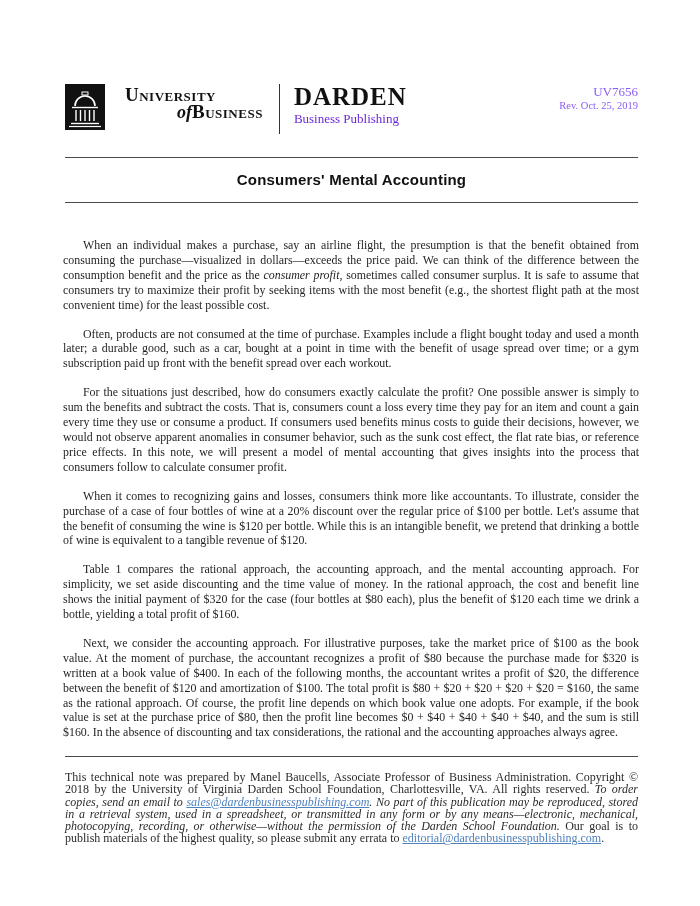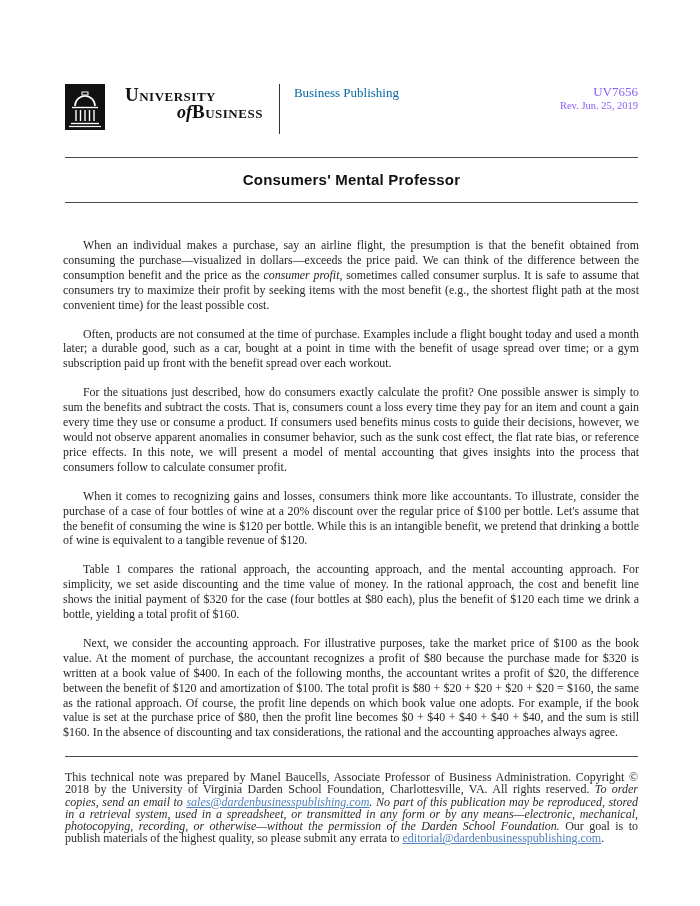--- a/index.html
+++ b/index.html
@@ -43,21 +43,21 @@
     margin: 2px 14px 0 16px;
   }
   .darden-block { padding-top: 2px; }
   .darden-name {
     font-size: 25px;
     line-height: 26px;
     font-weight: 600;
     letter-spacing: 1px;
     color: #111;
   }
-  .darden-sub { font-size: 13px; color: #0369a1; margin-top: 1px; }
+  .darden-sub { font-size: 13px; color: #6d28d9; margin-top: 1px; }
   .doc-info {
     margin-left: auto;
     text-align: right;
     padding-top: 2px;
     color: #8b5cf6;
   }
   .doc-code { font-size: 13px; line-height: 15px; }
   .doc-rev { font-size: 10.5px; line-height: 13px; }
 
   
@@ -120,31 +120,32 @@
         <line x1="6" y1="39.5" x2="34" y2="39.5" stroke="#fff" stroke-width="1.4"></line>
         <line x1="4" y1="42.5" x2="36" y2="42.5" stroke="#fff" stroke-width="1.2"></line>
       </svg>
       <div class="uva-text">
         <div><span>University</span></div>
         <div class="uva-line2"><span class="uva-of">of</span><span>Business</span></div>
       </div>
     </div>
     <div class="header-divider"></div>
     <div class="darden-block">
+      <div class="darden-name">DARDEN</div>
       <div class="darden-sub">Business Publishing</div>
     </div>
     <div class="doc-info">
       <div class="doc-code">UV7656</div>
-      <div class="doc-rev">Rev. Jun. 25, 2019</div>
+      <div class="doc-rev">Rev. Oct. 25, 2019</div>
     </div>
   </div>
 
   <div class="title-block">
     <div class="rule"></div>
-    <div class="doc-title">Consumers' Mental Professor</div>
+    <div class="doc-title">Consumers' Mental Accounting</div>
     <div class="rule"></div>
   </div>
 
   <div class="body-text">
     <p><span>When an individual makes a purchase, say an airline flight, the presumption is that the benefit obtained from consuming the purchase—visualized in dollars—exceeds the price paid. We can think of the difference between the consumption benefit and the price as the </span><span class="it">consumer profit</span><span>, sometimes called consumer surplus. It is safe to assume that consumers try to maximize their profit by seeking items with the most benefit (e.g., the shortest flight path at the most convenient time) for the least possible cost.</span></p>
     <p><span>Often, products are not consumed at the time of purchase. Examples include a flight bought today and used a month later; a durable good, such as a car, bought at a point in time with the benefit of usage spread over time; or a gym subscription paid up front with the benefit spread over each workout.</span></p>
     <p><span>For the situations just described, how do consumers exactly calculate the profit? One possible answer is simply to sum the benefits and subtract the costs. That is, consumers count a loss every time they pay for an item and count a gain every time they use or consume a product. If consumers used benefits minus costs to guide their decisions, however, we would not observe apparent anomalies in consumer behavior, such as the sunk cost effect, the flat rate bias, or reference price effects. In this note, we will present a model of mental accounting that gives insights into the process that consumers follow to calculate consumer profit.</span></p>
     <p><span>When it comes to recognizing gains and losses, consumers think more like accountants. To illustrate, consider the purchase of a case of four bottles of wine at a 20% discount over the regular price of $100 per bottle. Let's assume that the benefit of consuming the wine is $120 per bottle. While this is an intangible benefit, we pretend that drinking a bottle of wine is equivalent to a tangible revenue of $120.</span></p>
     <p><span class="bd">Table 1</span><span> compares the rational approach, the accounting approach, and the mental accounting approach. For simplicity, we set aside discounting and the time value of money. In the rational approach, the cost and benefit line shows the initial payment of $320 for the case (four bottles at $80 each), plus the benefit of $120 each time we drink a bottle, yielding a total profit of $160.</span></p>
     <p><span>Next, we consider the accounting approach. For illustrative purposes, take the market price of $100 as the book value. At the moment of purchase, the accountant recognizes a profit of $80 because the purchase made for $320 is written at a book value of $400. In each of the following months, the accountant writes a profit of $20, the difference between the benefit of $120 and amortization of $100. The total profit is $80 + $20 + $20 + $20 + $20 = $160, the same as the rational approach. Of course, the profit line depends on which book value one adopts. For example, if the book value is set at the purchase price of $80, then the profit line becomes $0 + $40 + $40 + $40 + $40, and the sum is still $160. In the absence of discounting and tax considerations, the rational and the accounting approaches always agree.</span></p>

